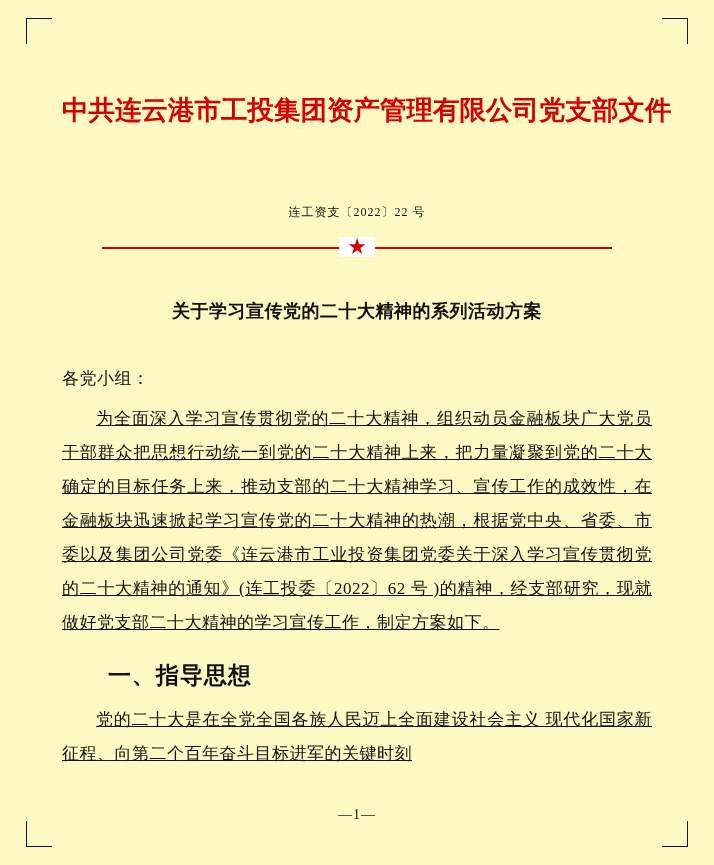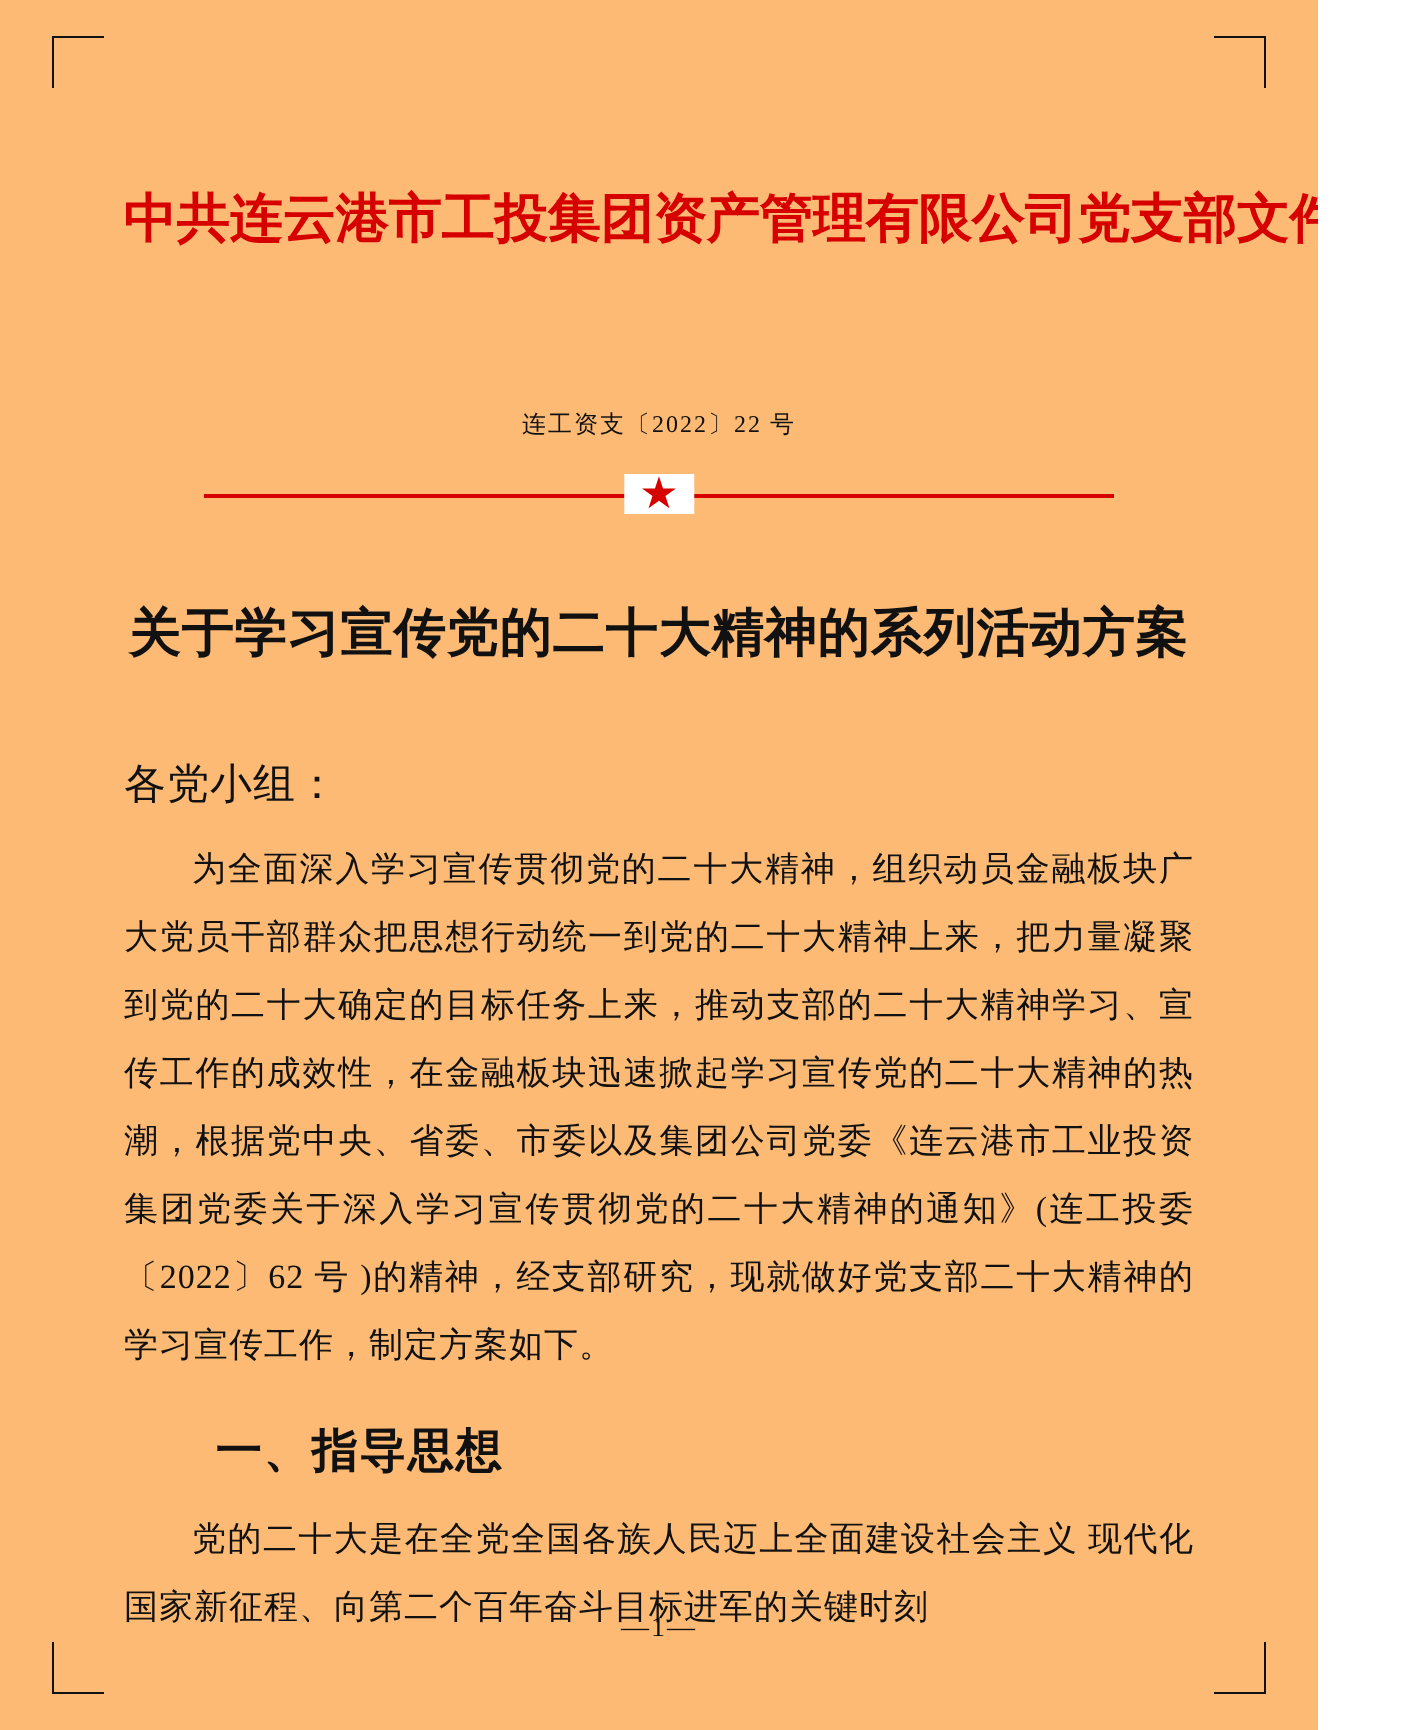--- a/index.html
+++ b/index.html
@@ -5,23 +5,23 @@
   html, body {
     margin: 0;
     padding: 0;
     background: #ffffff;
   }
   body {
     font-family: "Liberation Serif", "DejaVu Serif", serif;
   }
   .page {
     position: relative;
-    width: 659px;
+    width: 714px;
     height: 865px;
-    background: #fdba74;
+    background: #fef9c3;
     overflow: hidden;
     box-sizing: border-box;
   }
   
   .mark {
     position: absolute;
     background: transparent;
   }
   .mark span {
     position: absolute;
@@ -95,44 +95,45 @@
     color: #d60000;
     font-size: 22px;
     line-height: 20px;
     background: #ffffff;
     padding: 0 8px;
   }
 
   .subject {
     margin-top: 40px;
     text-align: center;
-    font-size: 26px;
+    font-size: 18px;
     font-weight: bold;
     color: #111;
     font-family: "DejaVu Serif", "Liberation Serif", serif;
     letter-spacing: 0.5px;
   }
 
   .salutation {
     margin-top: 44px;
-    font-size: 21px;
+    font-size: 17px;
     color: #111;
     letter-spacing: 0.5px;
     font-family: Liberation Mono, monospace;
   }
 
   p.body-text {
     margin: 12px 0 0 0;
     font-size: 17px;
     line-height: 34px;
     color: #111;
     text-align: justify;
     text-justify: inter-ideograph;
     text-indent: 2em;
     letter-spacing: 0.5px;
+    text-decoration: underline;
   }
 
   .section-head {
     margin-top: 20px;
     font-size: 23px;
     font-weight: bold;
     color: #111;
     text-indent: 2em;
     letter-spacing: 1px;
     font-family: "DejaVu Serif", "Liberation Serif", serif;

